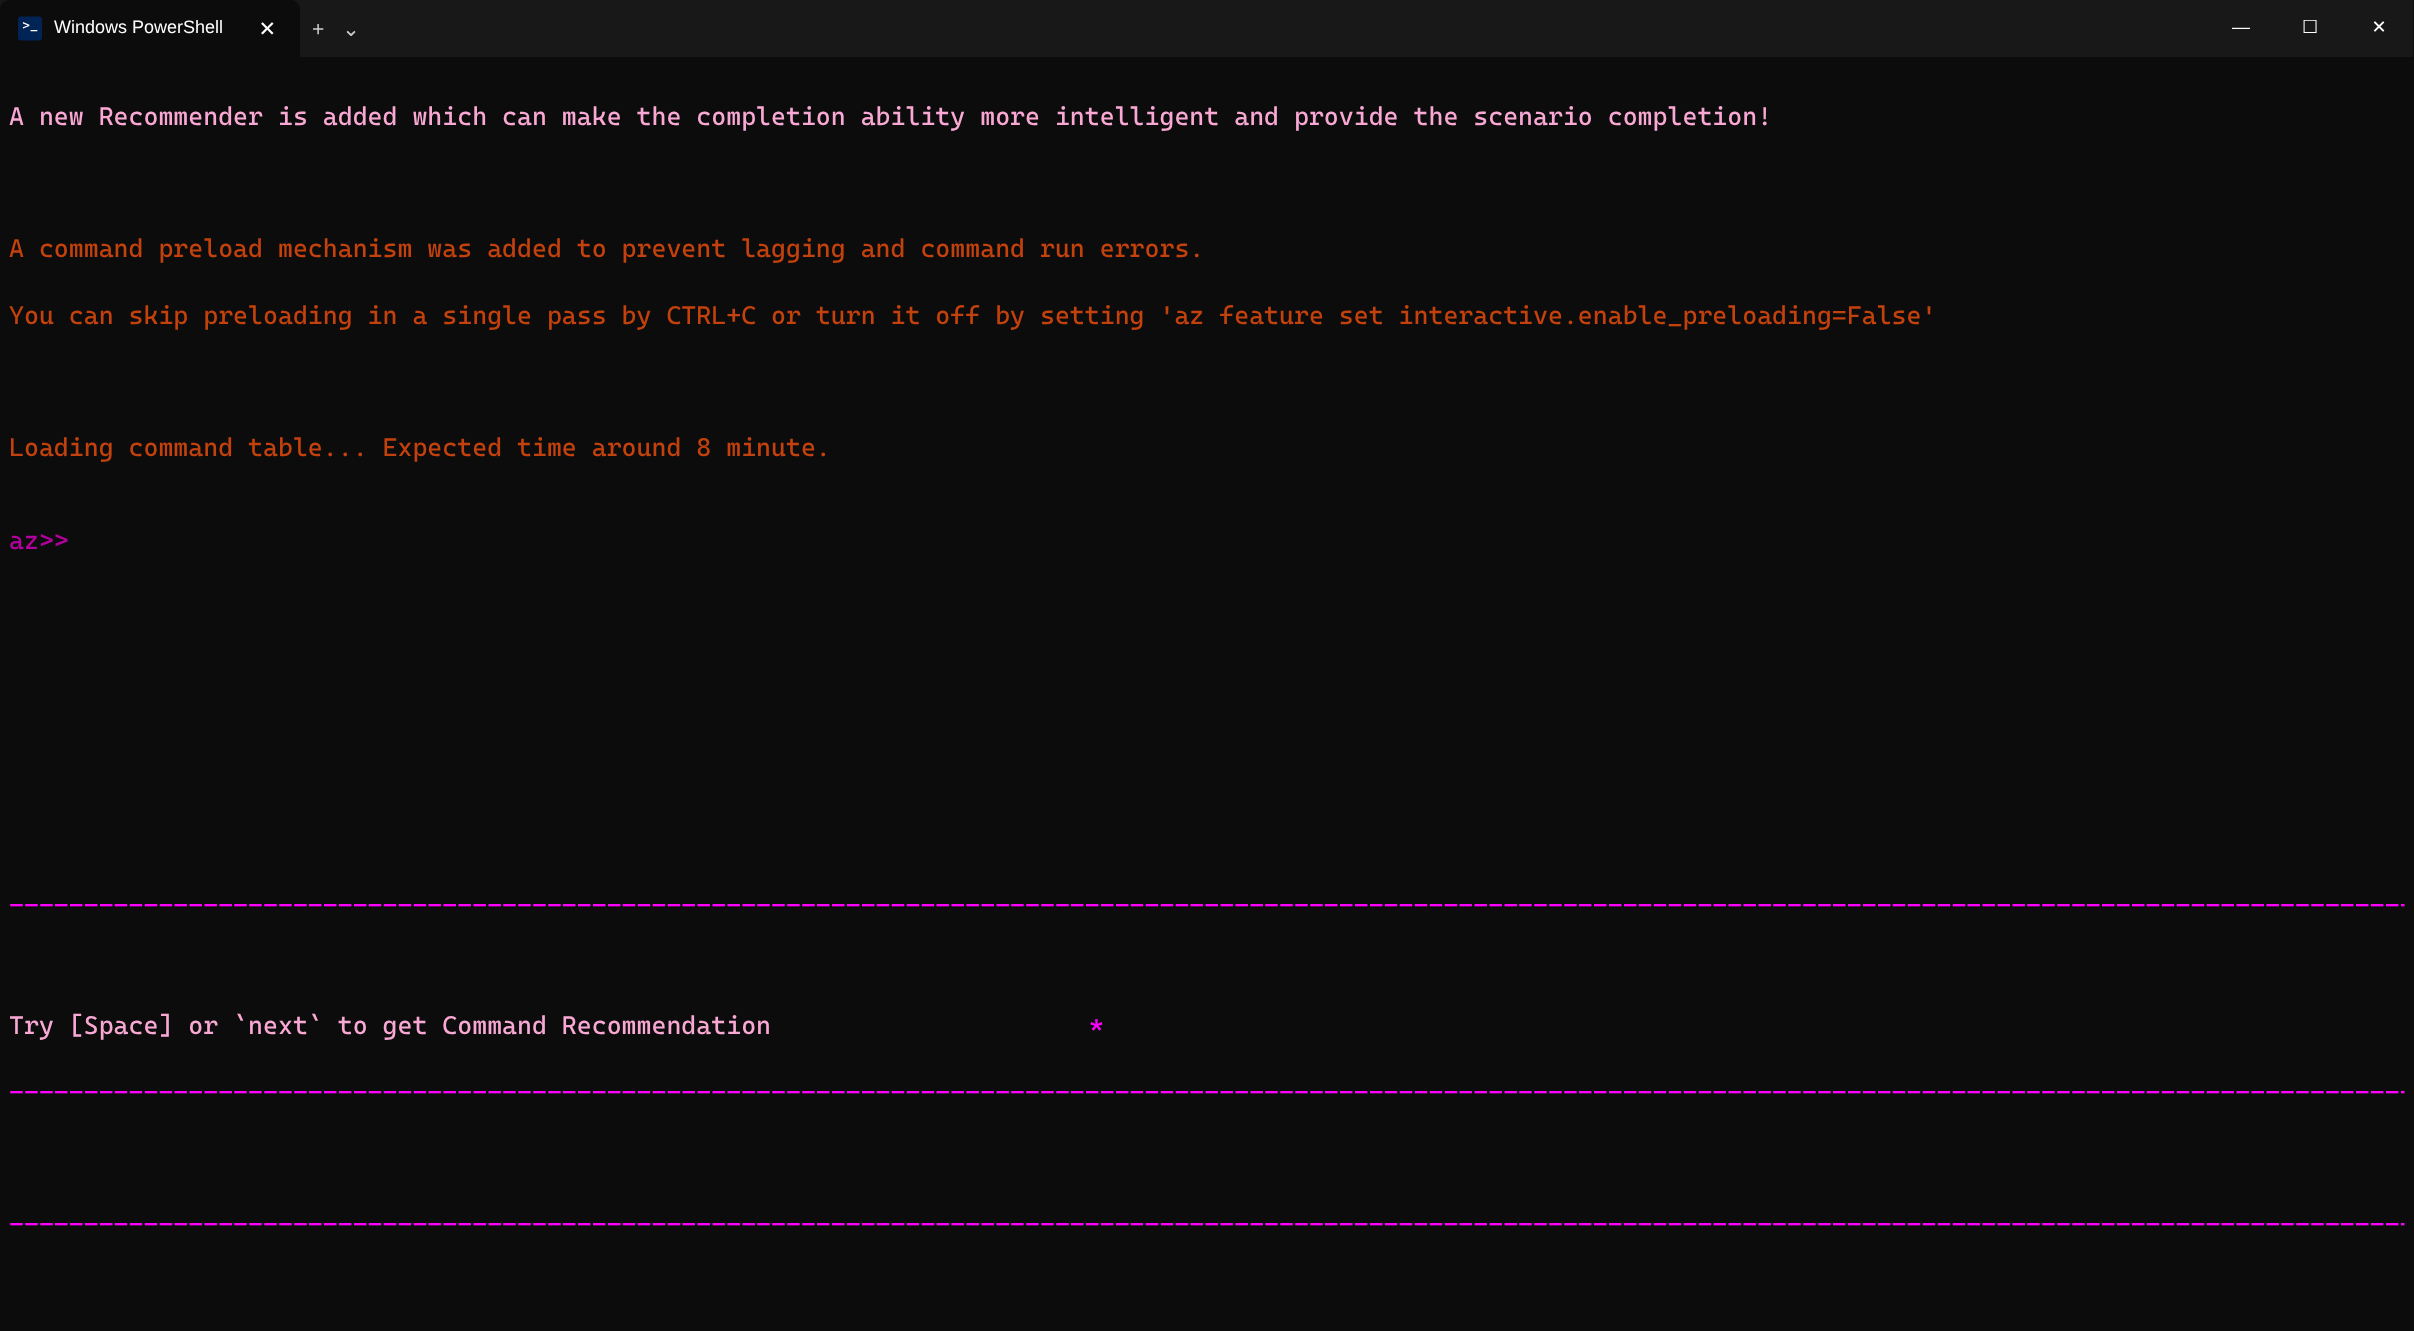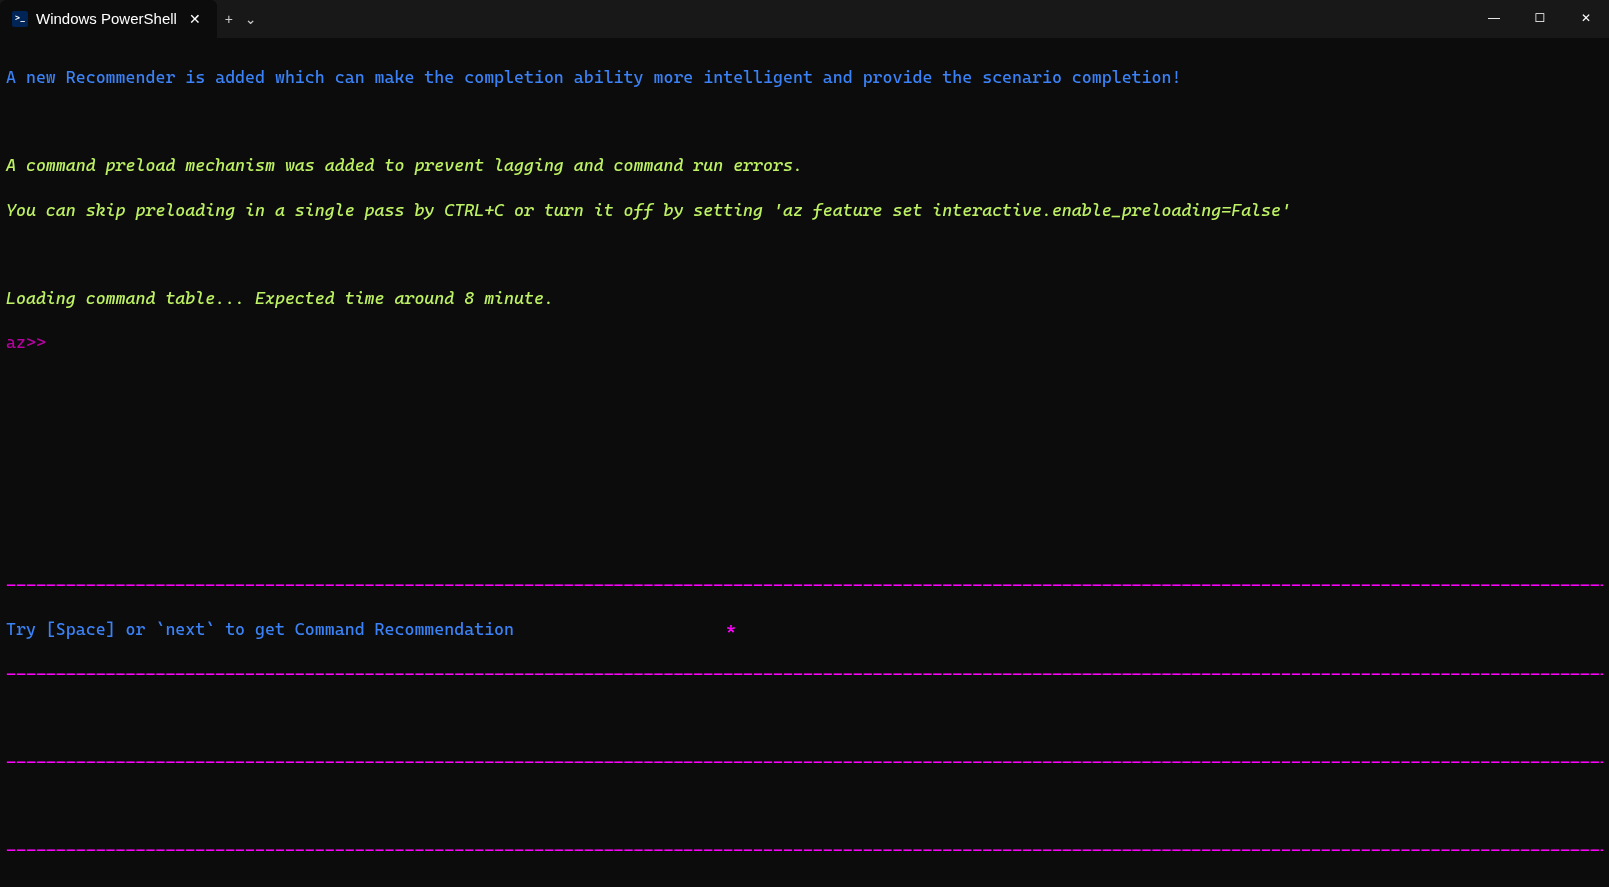--- a/index.html
+++ b/index.html
@@ -35,31 +35,31 @@
     justify-content: space-between;
   }
   .tab-left { display: flex; align-items: center; gap: 8px; }
   .tab-icon {
     width: 16px; height: 16px;
     background: #012456;
     border-radius: 2px;
     display: flex; align-items: center; justify-content: center;
     font-size: 9px; color: #fff;
   }
-  .tab-title { font-family: 'Segoe UI', sans-serif; font-size: 15px; color: #fff; }
+  .tab-title { font-family: 'Segoe UI', sans-serif; font-size: 12px; color: #fff; }
   .tab-close { color:#fff; font-family:'Segoe UI', sans-serif; font-size:14px; padding:0 4px; cursor:pointer; }
   .tab-controls { display:flex; align-items:center; padding:0 8px; gap:12px;}
   .tab-btn { color:#ccc; font-family:'Segoe UI', sans-serif; font-size:14px; cursor:pointer; }
   .win-controls { display:flex; height:100%;}
   .win-btn { width:46px; display:flex; align-items:center; justify-content:center; color:#fff; cursor:pointer; font-family:'Segoe UI', sans-serif; font-size:12px;}
   .terminal { padding: 6px 6px 0 6px; white-space: pre; }
-  .teal { color: #3b82f6; }
-  .blue { color: #bef264; font-style: italic; }
-  .magenta { color: #b4009e; }
-  .hint-row { display:flex; }
+  .teal { color: #f9a8d4; }
+  .blue { color: #c2410c; }
+  .magenta { color: #b4009e; margin-top: 18px; }
+  .hint-row { display:flex;margin-top:36px; }
   .star { color:#ff00ff; }
   .dashes { color:#ff00ff; letter-spacing:0px; overflow:hidden; white-space:nowrap;}
 </style>
 </head>
 <body>
 
 <div class="titlebar">
   <div class="tabs">
     <div class="tab">
       <div class="tab-left">

